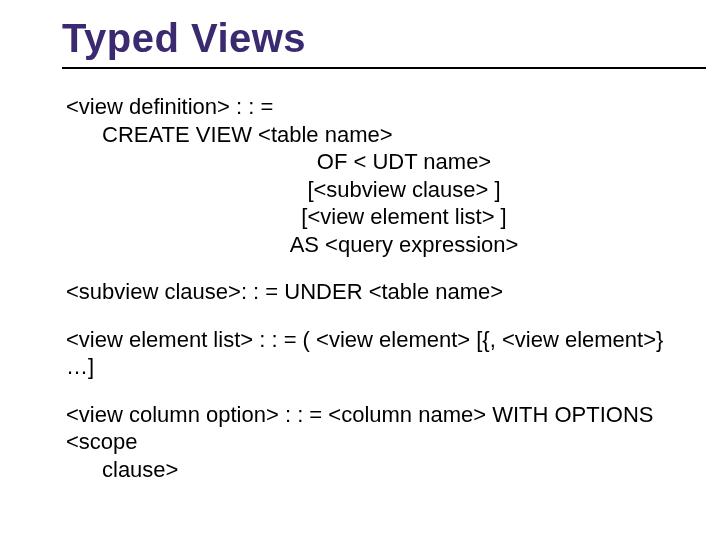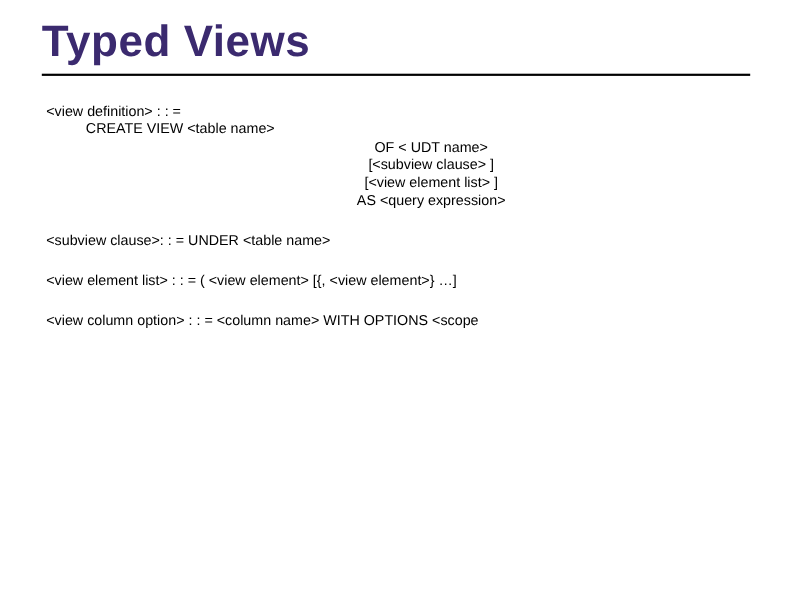--- a/index.html
+++ b/index.html
@@ -10,40 +10,41 @@
     background: #ffffff;
     font-family: Arial, Helvetica, sans-serif;
     color: #000000;
     overflow: hidden;
   }
   .slide {
     position: relative;
     width: 720px;
     height: 540px;
     box-sizing: border-box;
+    padding-left: 24px;
   }
   .title-wrap {
     padding: 16px 0 0 38px;
   }
   .title {
     font-size: 40px;
     font-weight: bold;
     color: #3b2a6f; 
     letter-spacing: 0.5px;
     margin: 0;
   }
   .title-underline {
     margin-top: 6px;
     height: 2px;
     width: 644px;
     background: #000000;
   }
   .body {
     padding: 24px 50px 0 42px;
-    font-size: 13px;
+    font-size: 22px;
     line-height: 1.25;
   }
   .block {
     margin-bottom: 20px;
   }
   .i0 { padding-left: 0px; }
   .i1 { padding-left: 36px; }
   .i2 { padding-left: 72px; text-align: center; }
   .hang {
     padding-left: 36px;
@@ -79,16 +80,17 @@
       <div class="i0">&lt;subview clause&gt;: : = UNDER &lt;table name&gt;</div>
     </div>
 
     <div class="block">
       <div class="i0">&lt;view element list&gt; : : = ( &lt;view element&gt; [{, &lt;view element&gt;} …]</div>
     </div>
 
 
     <div class="block">
       <div class="i0">&lt;view column option&gt; : : = &lt;column name&gt; WITH OPTIONS &lt;scope</div>
+      <div class="hang">clause&gt;</div>
     </div>
 
   </div>
 </div>
 
 </body></html>

